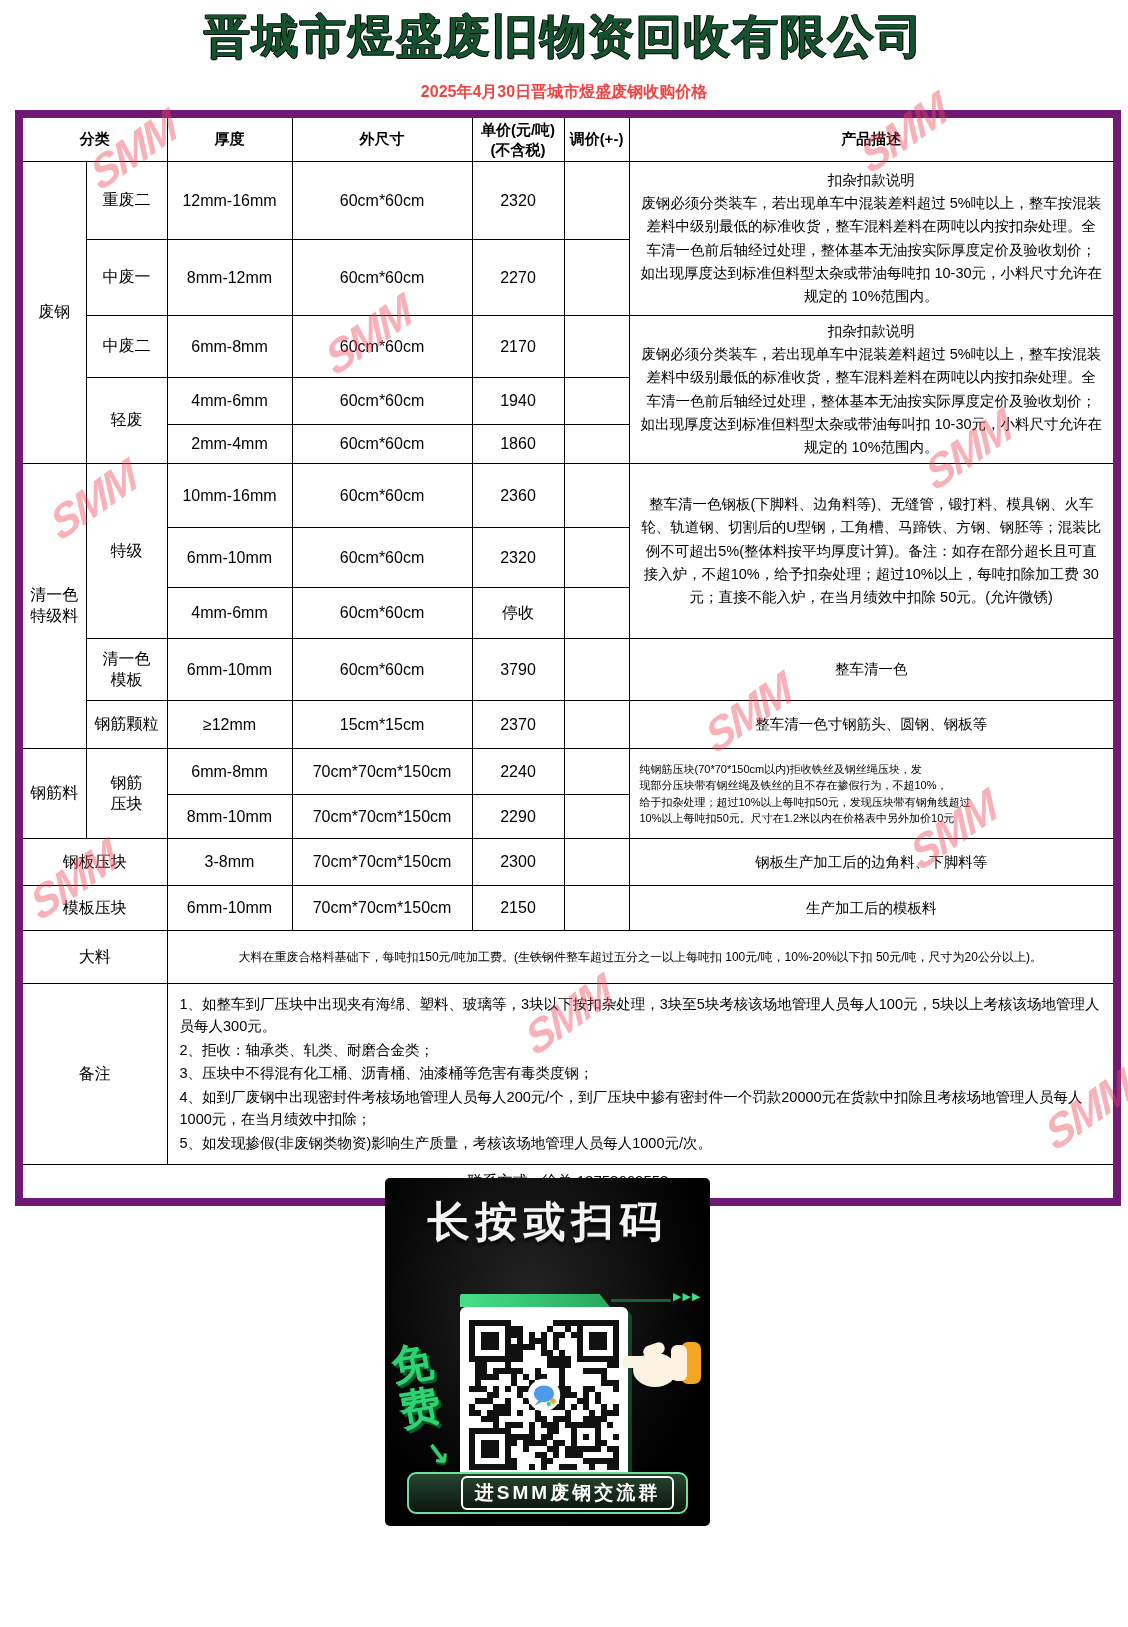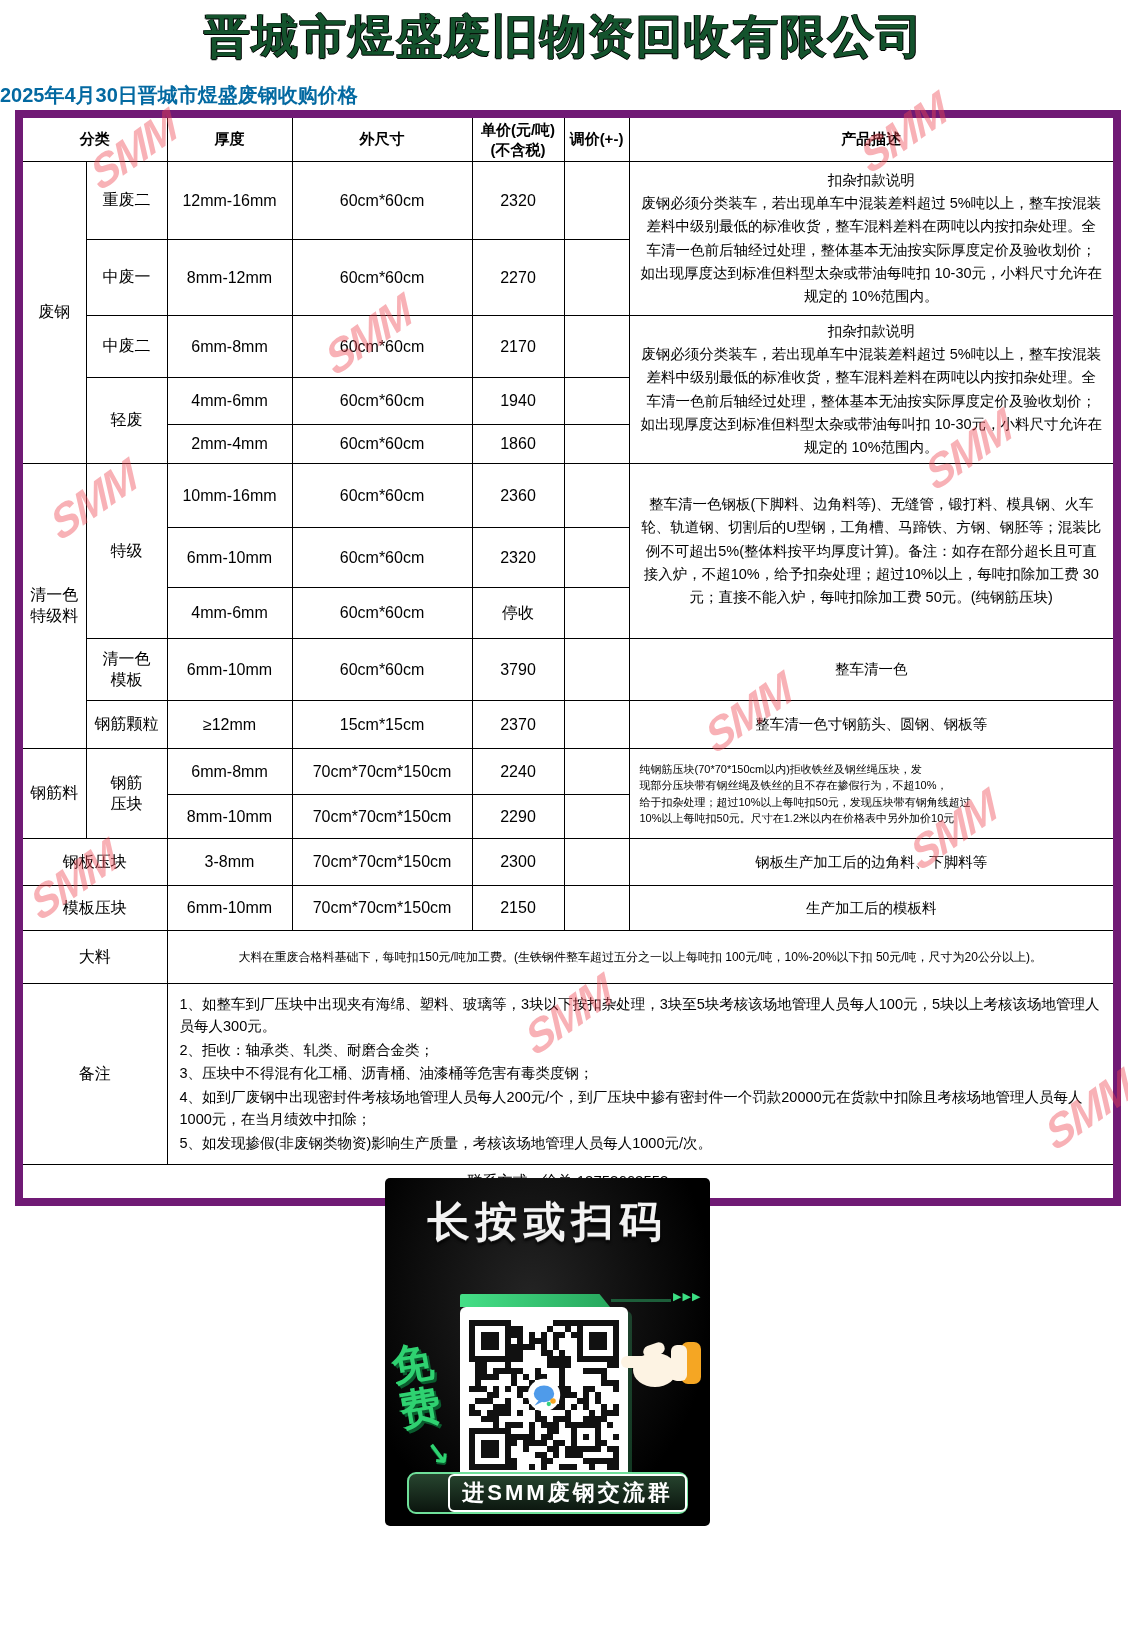--- a/index.html
+++ b/index.html
@@ -2,22 +2,22 @@
 <html><head>
 <meta charset="utf-8">
 <style>
   * { margin:0; padding:0; box-sizing:border-box; }
   body { background:#fff; font-family:"Liberation Sans","DejaVu Sans",sans-serif; }
   .page { position:relative; width:1128px; height:1627px; background:#fff; overflow:hidden; }
 
   .title { position:absolute; top:6px; left:0; width:100%; text-align:center;
            font-size:46px; font-weight:900; color:#14532d; letter-spacing:2px;
            text-shadow:1px 0 #000,-1px 0 #000,0 1px #000; }
-  .subtitle { position:absolute; top:82px; left:0; width:100%; 
-              font-size:20px; font-weight:700; color:#0369a1; }
+  .subtitle { position:absolute; top:82px; left:0; width:100%; text-align:center;
+              font-size:16px; font-weight:700; color:#ef4444; }
 
   table.price-table { position:absolute; left:15px; top:110px; width:1098px;
                       border-collapse:collapse; table-layout:fixed;
                       border:8px solid #701a75; }
   .price-table td { border:1px solid #000; text-align:center; vertical-align:middle;
                     font-size:16px; color:#000; padding:2px 4px; overflow:hidden; }
   .price-table tr.hdr td { font-weight:700; font-size:15px; }
   td.pre { white-space:pre-line; line-height:1.3; }
   td.desc { font-size:14.5px; line-height:1.6; padding:4px 10px; }
   td.desc .desc-title { text-align:center; }
@@ -55,21 +55,21 @@
                 font-weight:900; color:#2fd271; line-height:1.08; word-break:break-all;
                 transform:rotate(-10deg); text-shadow:2px 3px 0 #0a5c2e; }
   .free-arrow { position:absolute; left:40px; top:258px; font-size:30px; font-weight:900;
                 color:#2fd271; transform:rotate(8deg); text-shadow:1px 2px 0 #0a5c2e; }
   .hand { position:absolute; left:236px; top:152px; }
   .qr-button { position:absolute; left:22px; top:294px; width:281px; height:42px;
                background:linear-gradient(180deg,#27452f,#0b150e);
                border:2px solid #6fe09a; border-radius:9px;
                display:flex; align-items:center; justify-content:center; }
   .qr-button span { display:block; border:2px solid #fff; border-radius:6px;
-                    padding:2px 12px; color:#fff; font-size:22px; font-weight:900;
+                    padding:2px 12px; color:#fff; font-size:19px; font-weight:900;
                     letter-spacing:3px; white-space:nowrap;margin-left:40px; }
 
   .footer { position:absolute; top:1568px; left:0; width:100%; text-align:center;
             font-size:17px; font-weight:600; color:#000; }
 </style>
 </head>
 <body>
 
 <div class="page">
 
@@ -154,21 +154,21 @@
 
     <tr style="height:64px">
       <td rowspan="5" class="pre">清一色
 特级料</td>
       <td rowspan="3">特级</td>
       <td>10mm-16mm</td>
       <td>60cm*60cm</td>
       <td>2360</td>
       <td></td>
       <td class="desc" rowspan="3">
-        <div class="desc-body">整车清一色钢板(下脚料、边角料等)、无缝管，锻打料、模具钢、火车轮、轨道钢、切割后的U型钢，工角槽、马蹄铁、方钢、钢胚等；混装比例不可超出5%(整体料按平均厚度计算)。备注：如存在部分超长且可直接入炉，不超10%，给予扣杂处理；超过10%以上，每吨扣除加工费 30元；直接不能入炉，每吨扣除加工费 50元。(纯钢筋压块)</div>
+        <div class="desc-body">整车清一色钢板(下脚料、边角料等)、无缝管，锻打料、模具钢、火车轮、轨道钢、切割后的U型钢，工角槽、马蹄铁、方钢、钢胚等；混装比例不可超出5%(整体料按平均厚度计算)。备注：如存在部分超长且可直接入炉，不超10%，给予扣杂处理；超过10%以上，每吨扣除加工费 30元；直接不能入炉，在当月绩效中扣除 50元。(允许微锈)</div>
       </td>
     </tr>
     <tr style="height:60px">
       <td>6mm-10mm</td>
       <td>60cm*60cm</td>
       <td>2320</td>
       <td></td>
     </tr>
     <tr style="height:51px">
       <td>4mm-6mm</td>

